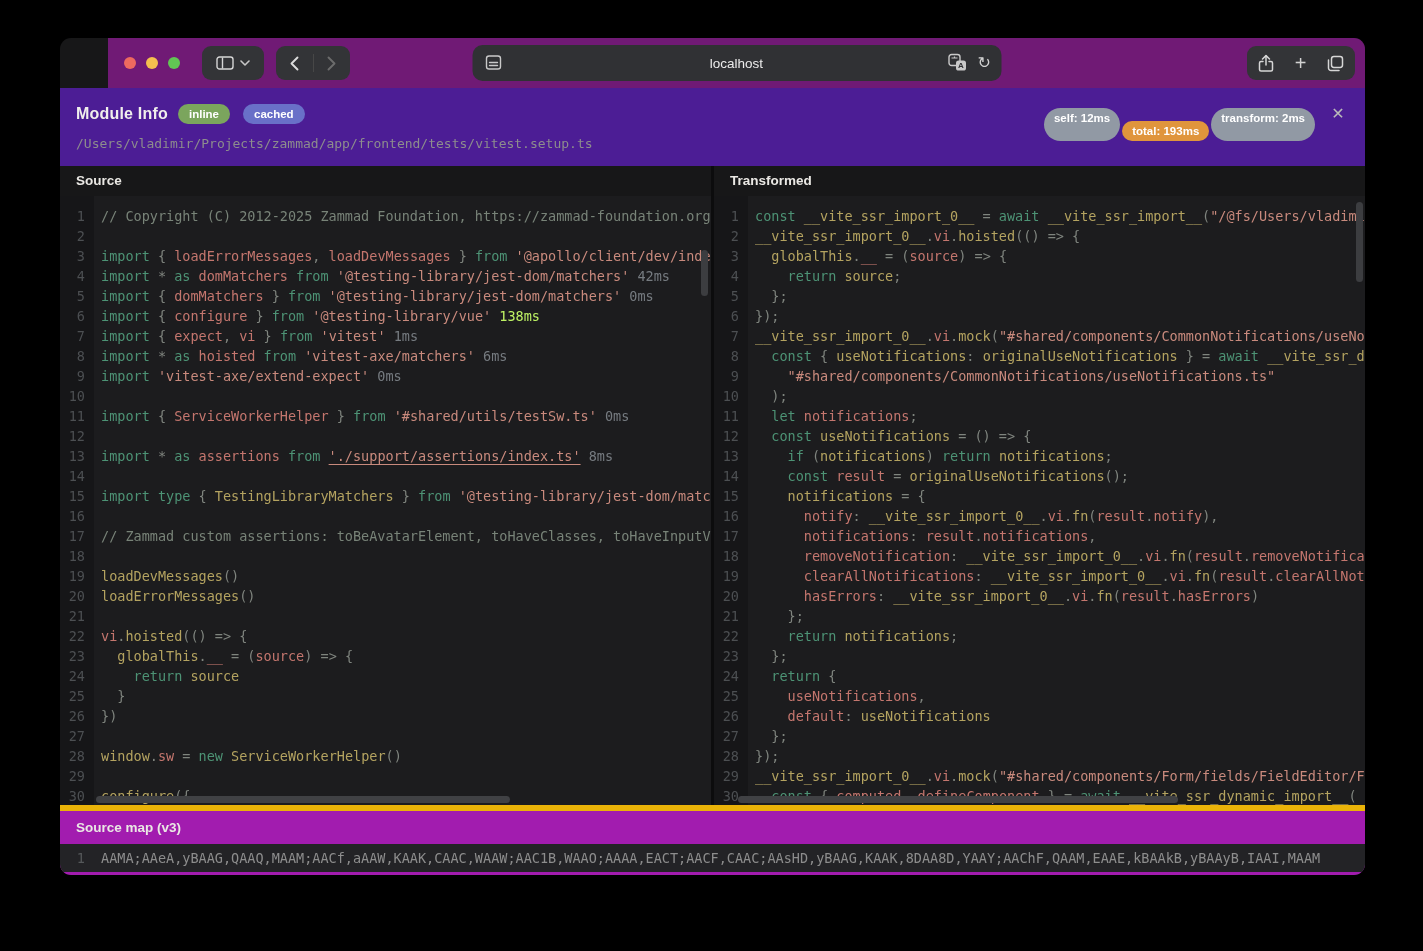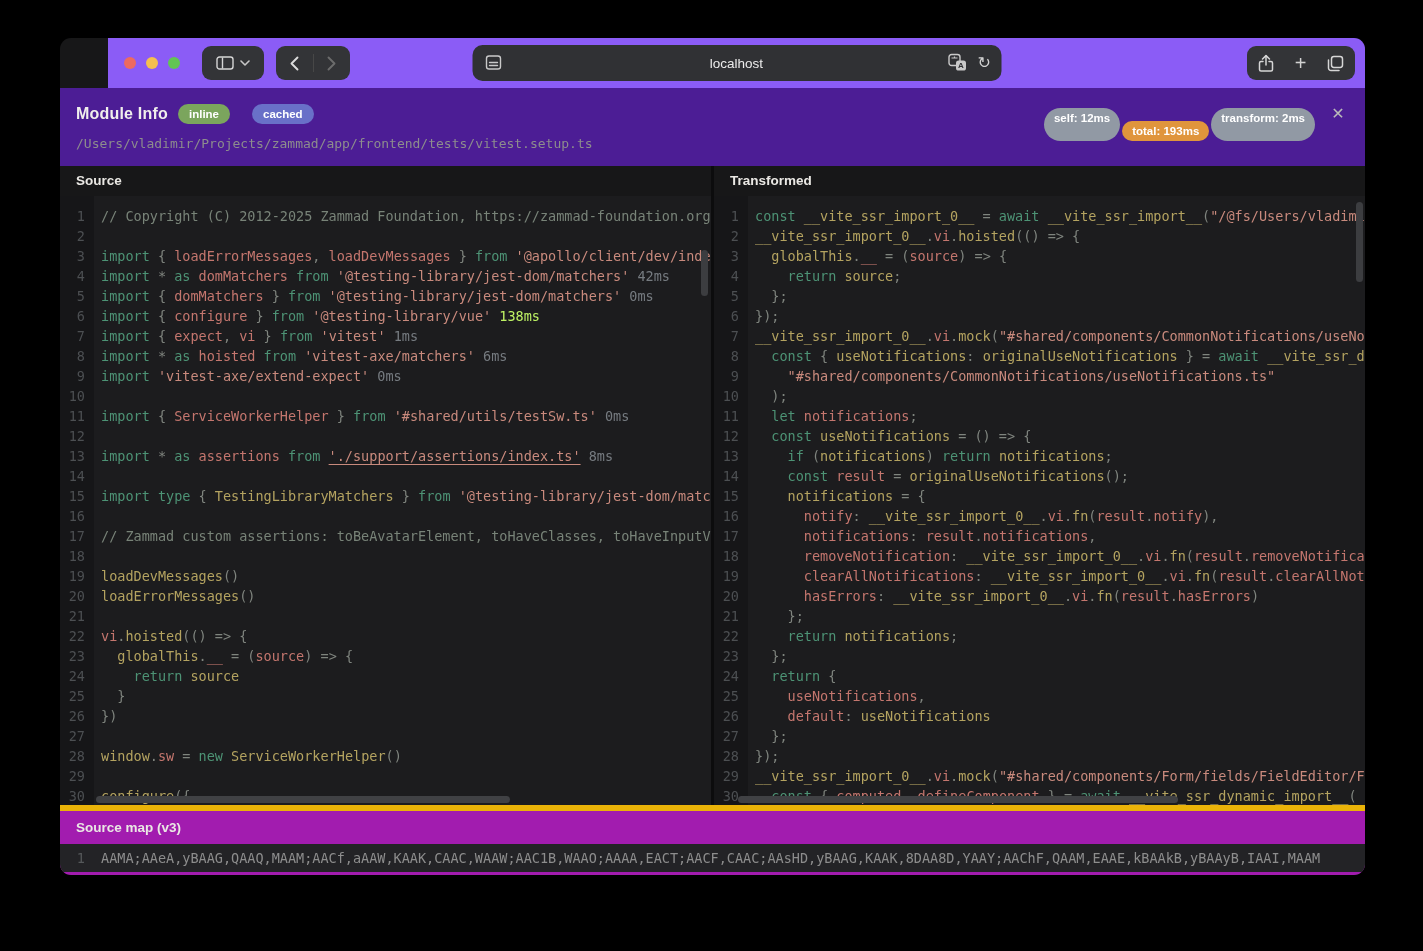--- a/index.html
+++ b/index.html
@@ -2,21 +2,21 @@
 <html><head>
 <meta charset="utf-8">
 <style>
   html,body{margin:0;padding:0;background:#000;}
   .stage{position:relative;width:1423px;height:951px;background:#000;overflow:hidden;
          font-family:"Liberation Sans",sans-serif;}
   .window{position:absolute;left:60px;top:38px;width:1305px;height:837px;
           background:#171718;border-radius:11px;overflow:hidden;}
 
   
-  .toolbar{position:absolute;left:0;top:0;right:0;height:50px;background:#8b5cf6;
+  .toolbar{position:absolute;left:0;top:0;right:0;height:50px;background:#701a75;
            border-bottom:4px solid #14b8a6;margin-left:48px;}
   .traffic{position:absolute;left:16px;top:19px;display:flex;gap:10px;}
   .light{width:12px;height:12px;border-radius:50%;}
   .tb-pill{position:absolute;top:8px;height:34px;background:#333437;border-radius:9px;
            display:flex;align-items:center;justify-content:center;}
   .pill-sidebar{left:94px;width:62px;gap:6px;}
   .pill-nav{left:168px;width:74px;gap:0;}
   .nav-half{width:36px;height:34px;display:flex;align-items:center;justify-content:center;}
   .nav-sep{width:1px;height:18px;background:#474747;}
   .urlbar{position:absolute;left:50%;top:7px;transform:translateX(-50%);width:529px;height:36px;
@@ -147,21 +147,21 @@
               <rect x="4.5" y="1.5" width="11" height="11" rx="2.4" fill="none" stroke="#d6d6d6" stroke-width="1.5"></rect>
               <path d="M12 15.5 H4 a2.5 2.5 0 0 1 -2.5 -2.5 V5" fill="none" stroke="#d6d6d6" stroke-width="1.5" stroke-linecap="round"></path>
             </svg>
         </span>
       </div>
     </div>
 
     <div class="mod-header">
       <div class="mod-title-row">
         <span class="mod-title">Module Info</span>
-        <span id="hdr-badges" style="display:flex;gap:22px;">
+        <span id="hdr-badges" style="display:flex;gap:13px;">
             <span class="badge" style="background: rgb(123, 165, 93);">inline</span>
             <span class="badge" style="background: rgb(105, 112, 200);">cached</span>
           </span>
       </div>
       <div class="mod-path">/Users/vladimir/Projects/zammad/app/frontend/tests/vitest.setup.ts</div>
       <div class="timings" id="hdr-timings">
           <span class="timing" style="background: rgb(145, 153, 164);">self: 12ms</span>
           <span class="timing" style="background: rgb(224, 149, 60); margin-top: 13px;">total: 193ms</span>
           <span class="timing" style="background: rgb(145, 153, 164);">transform: 2ms</span>
         </div>

